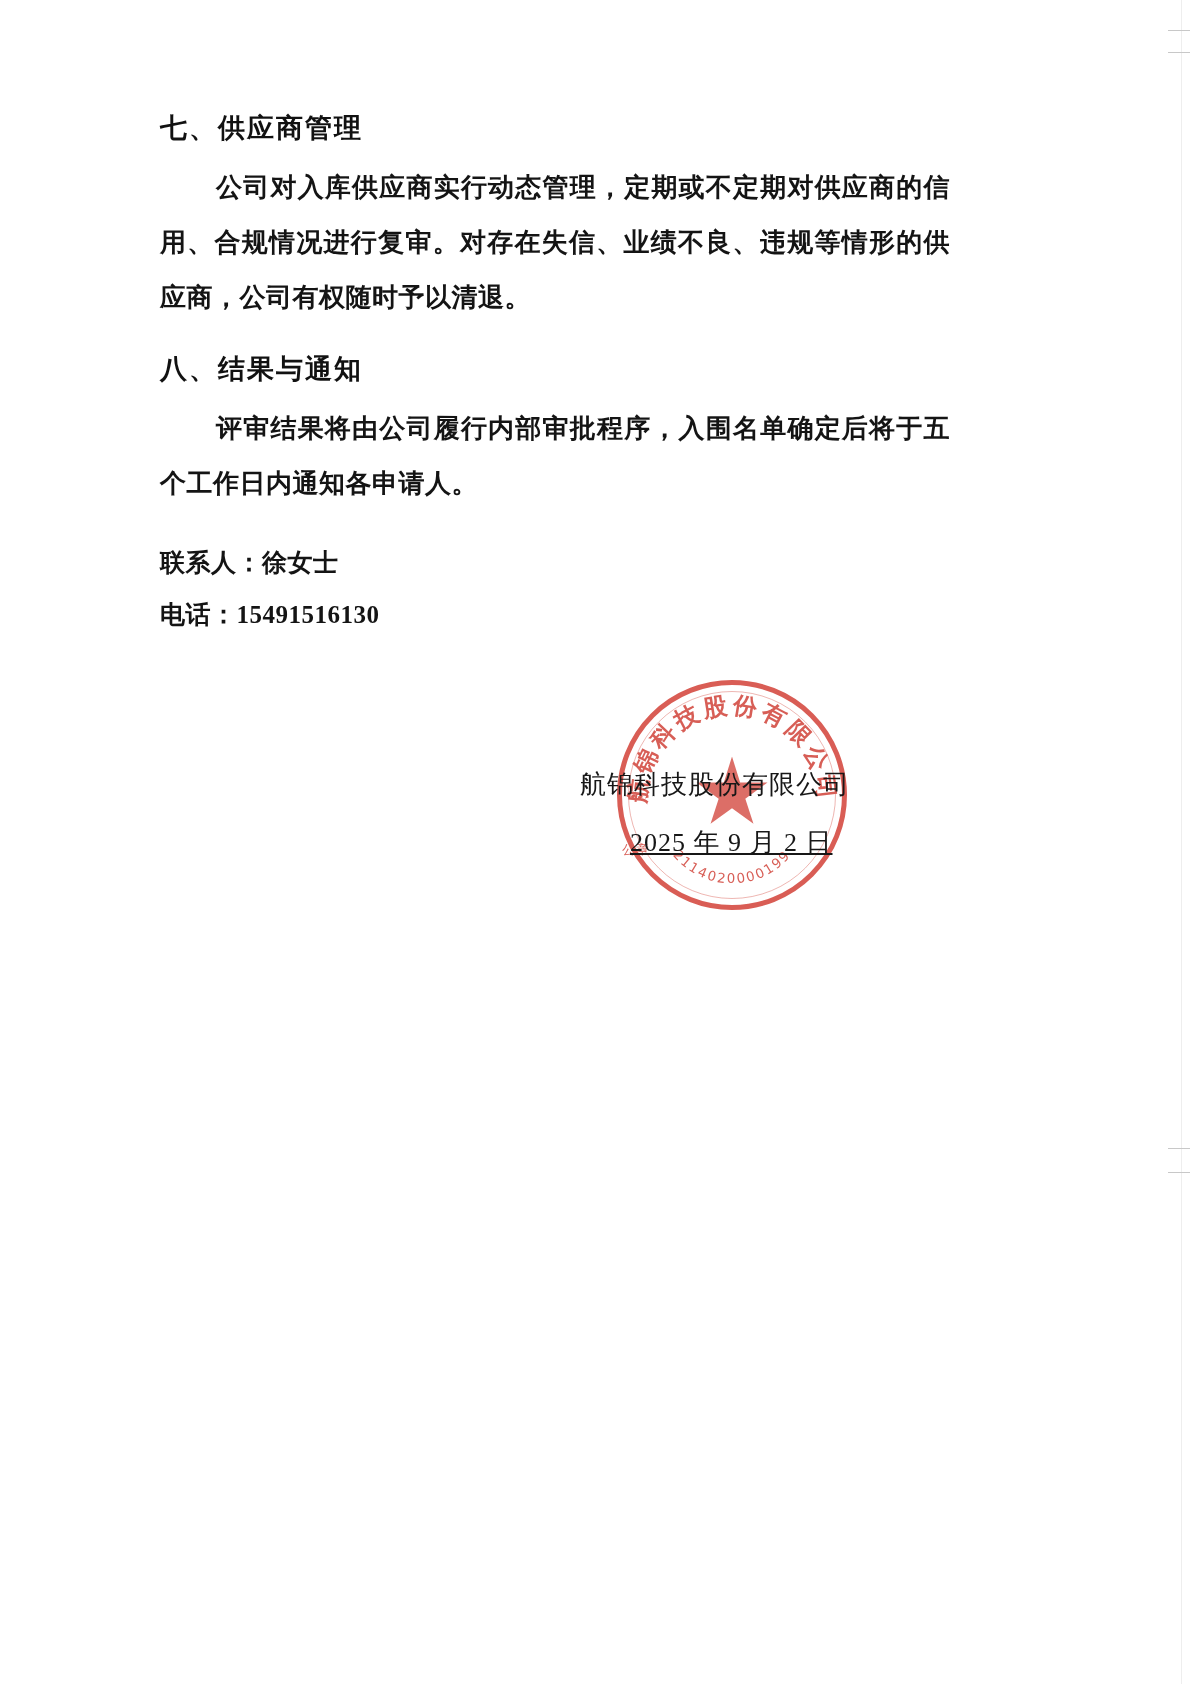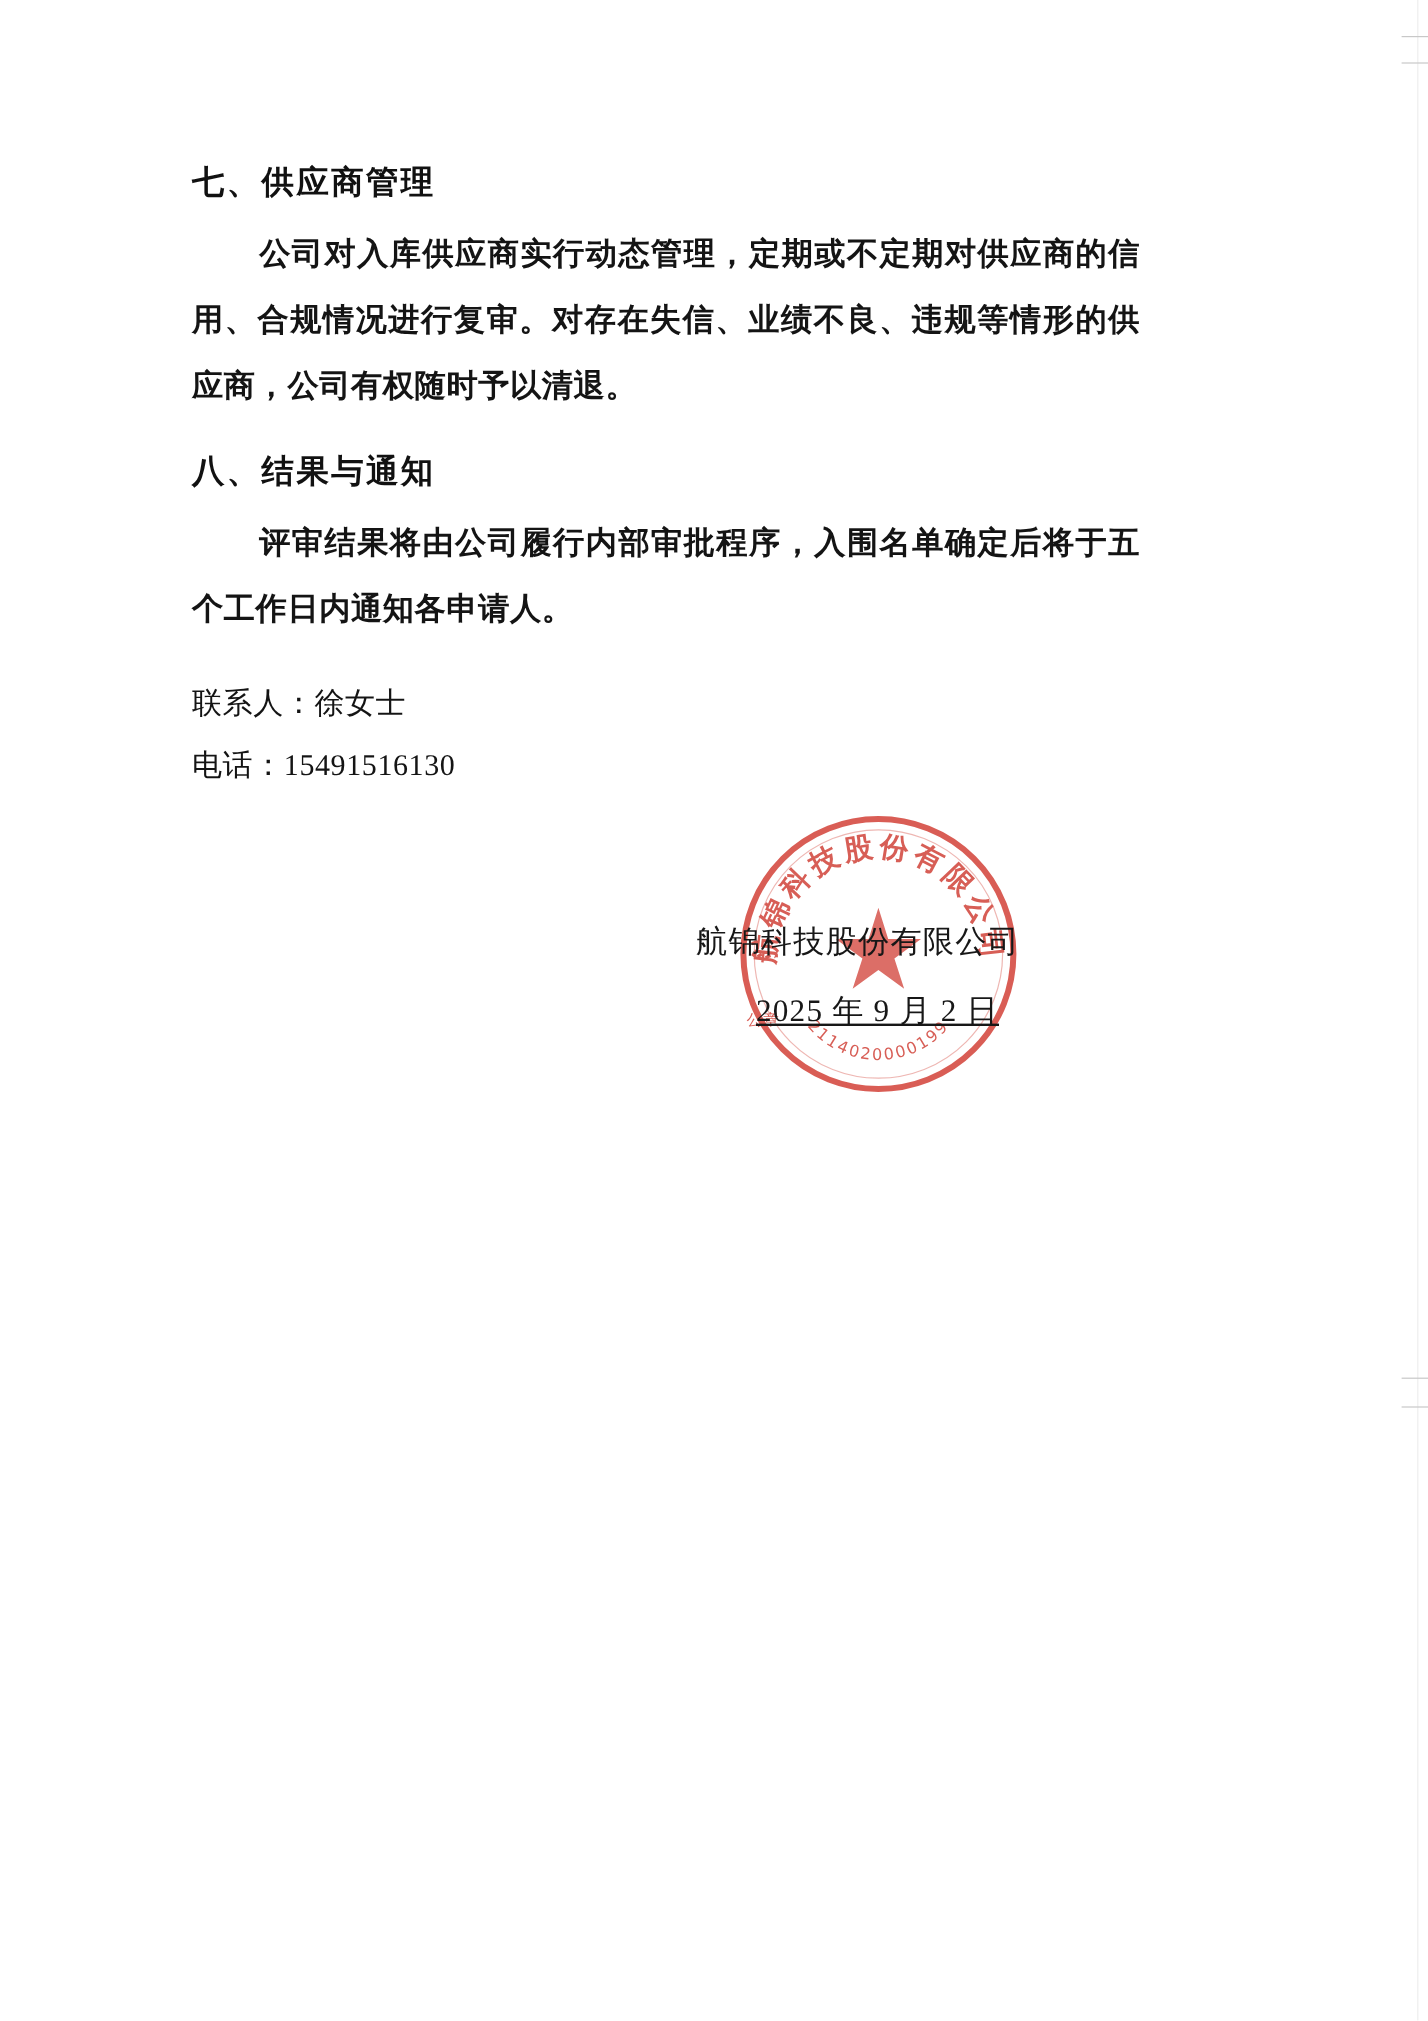--- a/index.html
+++ b/index.html
@@ -43,38 +43,38 @@
   h2.section-heading {
     font-family: "DejaVu Sans", "Liberation Sans", sans-serif;
     font-size: 27px;
     font-weight: bold;
     letter-spacing: 2px;
     margin: 0 0 14px 0;
     color: #111111;
   }
   .section {
     margin-bottom: 26px;
-    margin-top: 24px;
   }
   p.body-text {
     font-size: 26px;
     line-height: 55px;
     margin: 0;
     text-indent: 56px;
     letter-spacing: 0.5px;
     text-align: justify;
     color: #141414;
     font-weight: bold;
   }
   p.plain-line {
     font-size: 25px;
     line-height: 52px;
     margin: 0;
     letter-spacing: 0.5px;
     color: #141414;
+    font-weight: bold;
   }
 
   .contact-block {
     margin-top: 4px;
   }
 
   
   .sign-area {
     position: absolute;
     left: 560px;

